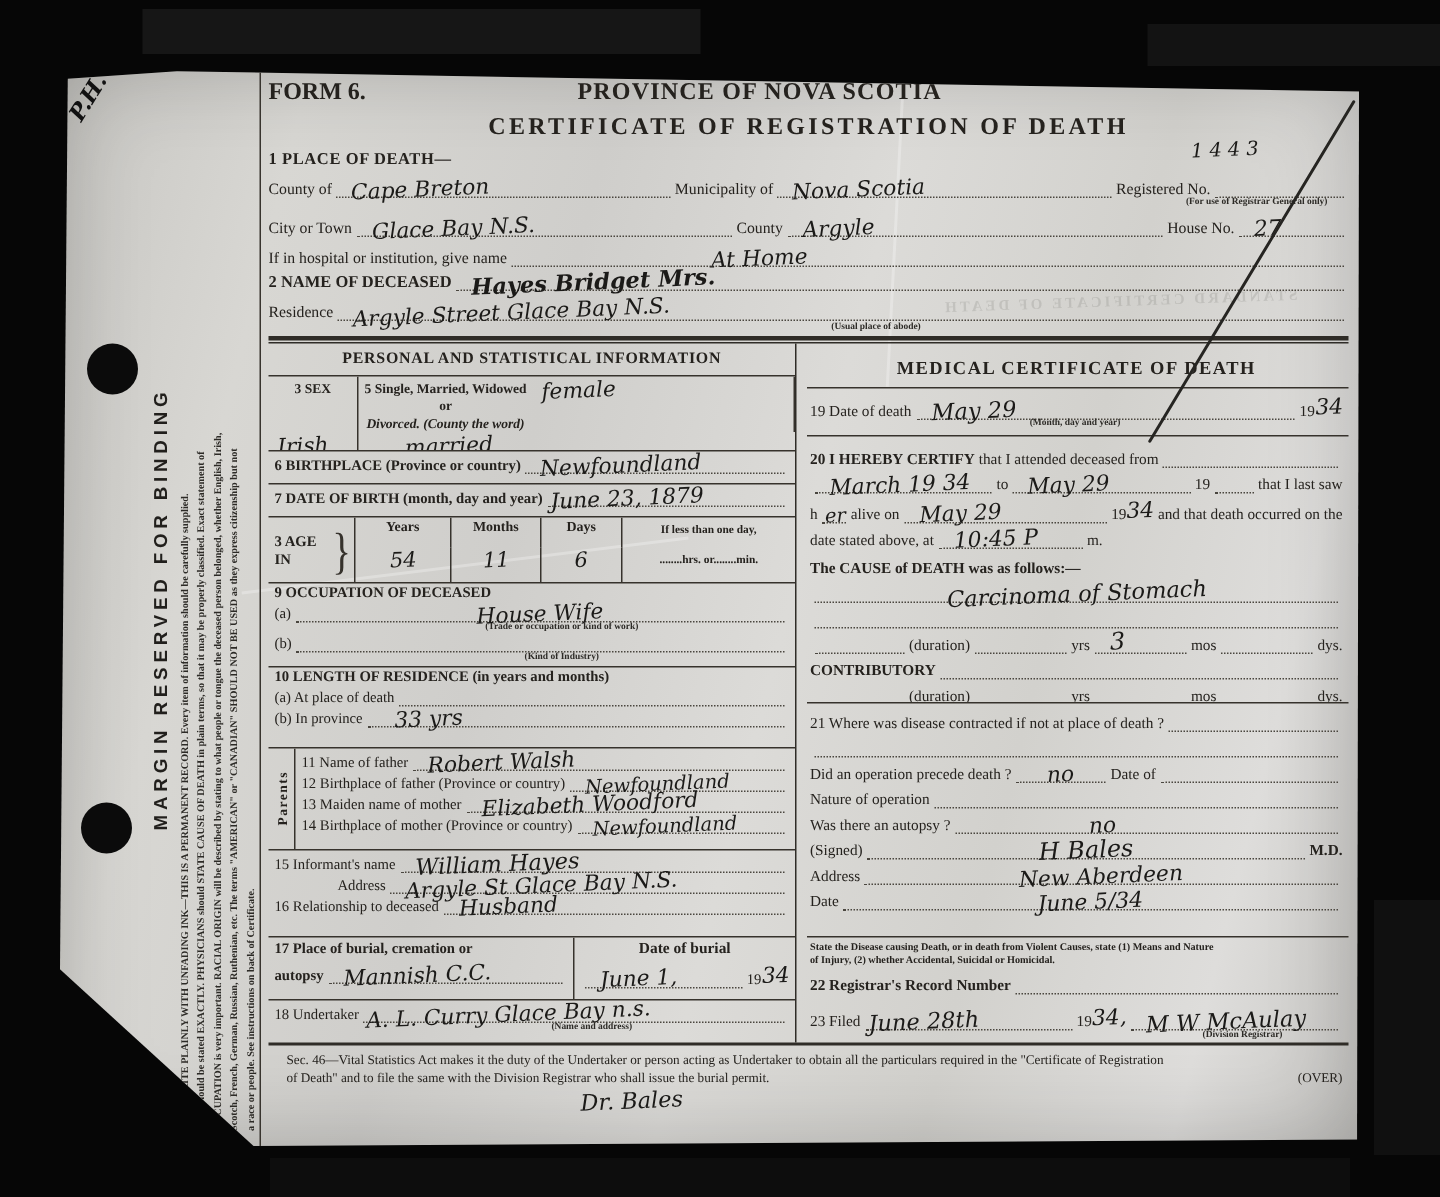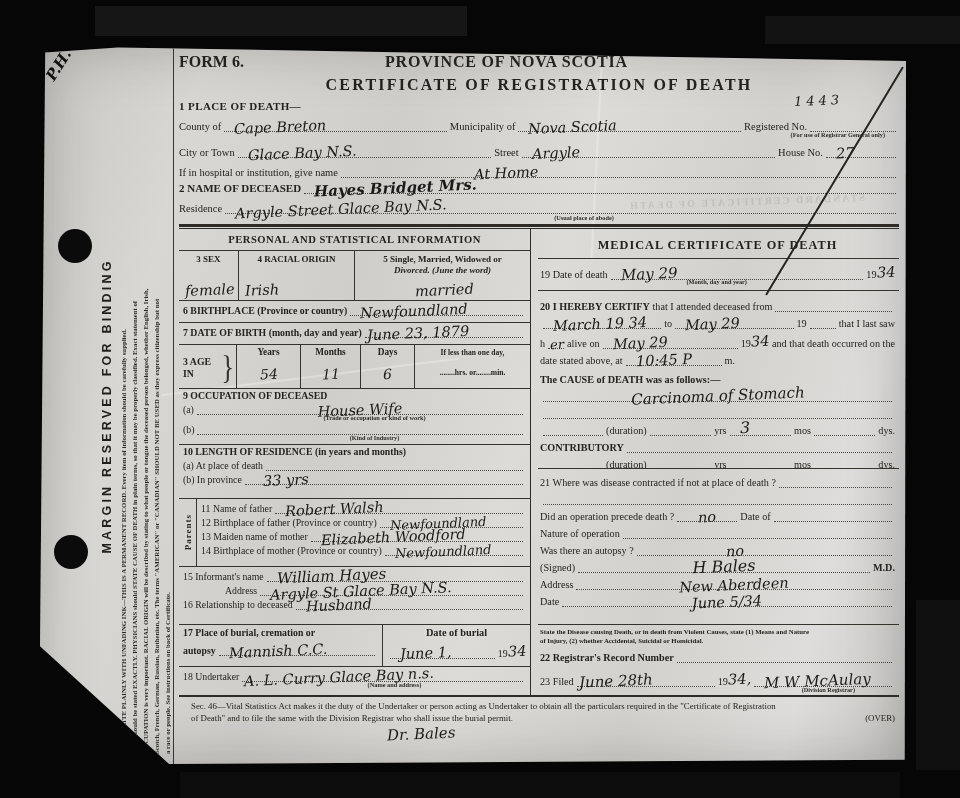--- a/index.html
+++ b/index.html
@@ -164,21 +164,21 @@
         <span>Registered No.</span>
         <span class="dots w86"></span>
       </div>
       <div class="note regnote">(For use of Registrar General only)</div>
 
       <div class="row hdr-row">
         <span>City or Town</span>
         <span class="dots">
             <span class="hw big">Glace Bay N.S.</span>
           </span>
-        <span>Street</span>
+        <span>County</span>
         <span class="dots">
             <span class="hw big">Argyle</span>
           </span>
         <span>House No.</span>
         <span class="dots w70">
             <span class="hw big">27</span>
           </span>
       </div>
 
       <div class="row hdr-row">
@@ -205,24 +205,23 @@
 
       <div class="thick"></div>
 
       <div class="cols">
 
         <div class="colL">
           <div class="ls sec-title">PERSONAL AND STATISTICAL INFORMATION</div>
 
           <div class="ls sexgrid">
             <div class="sexhead bd">3 SEX</div>
-            <div class="sexhead bd">4 RACIAL ORIGIN</div>
             <div class="sexhead">
               <div>5 Single, Married, Widowed or</div>
-              <div class="it">Divorced.  (June the word)</div>
+              <div class="it">Divorced.  (County the word)</div>
             </div>
             <div class="bd sexval"><span class="hw big">female</span></div>
             <div class="bd sexval"><span class="hw big">Irish</span></div>
             <div class="sexval" style="text-align:center"><span class="hw big">married</span></div>
           </div>
 
           <div class="ls h22">
             <div class="row">
               <span class="lb">6 BIRTHPLACE (Province or country)</span>
               <span class="dots">

